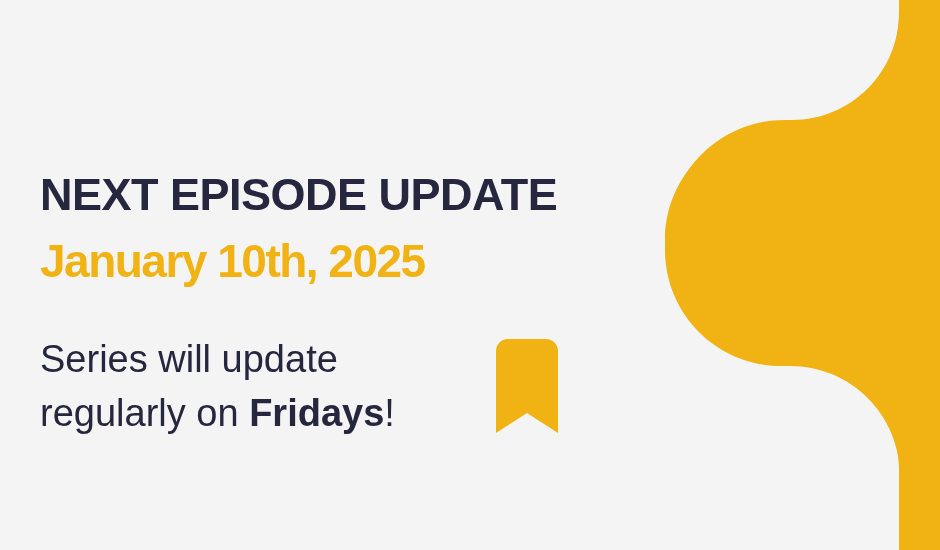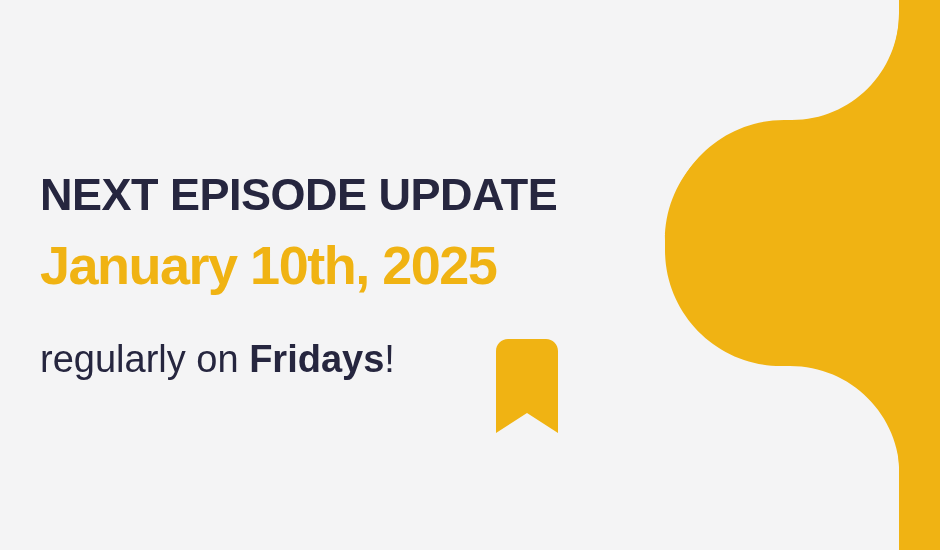--- a/index.html
+++ b/index.html
@@ -47,21 +47,21 @@
     color: #26263f;
     text-transform: uppercase;
     white-space: nowrap;
   }
   .headline {
     position: absolute;
     left: 0;
     top: 238px;
     margin: 0;
     font-family: "Liberation Sans", sans-serif;
-    font-size: 54px;
+    font-size: 46px;
     font-weight: 700;
     line-height: 1;
     letter-spacing: -1.5px;
     color: #f0b313;
     white-space: nowrap;
   }
   .subcopy {
     position: absolute;
     left: 0;
     top: 332px;
@@ -418,20 +418,21 @@
       Z"></path>
   </svg>
 
   <div class="content">
 
     <p class="eyebrow">NEXT EPISODE UPDATE</p>
 
     <p class="headline">January 10th, 2025</p>
 
     <p class="subcopy">
+      <span class="line">Series will update</span>
       <span class="line"><span>regularly on </span><span class="emph">Fridays</span><span>!</span></span>
     </p>
 
     <svg class="bookmark-icon" viewBox="0 0 62 94" aria-hidden="true">
       <path fill="#f0b313" d="
         M 0 12
         C 0 5.4 5.4 0 12 0
         L 50 0
         C 56.6 0 62 5.4 62 12
         L 62 94

